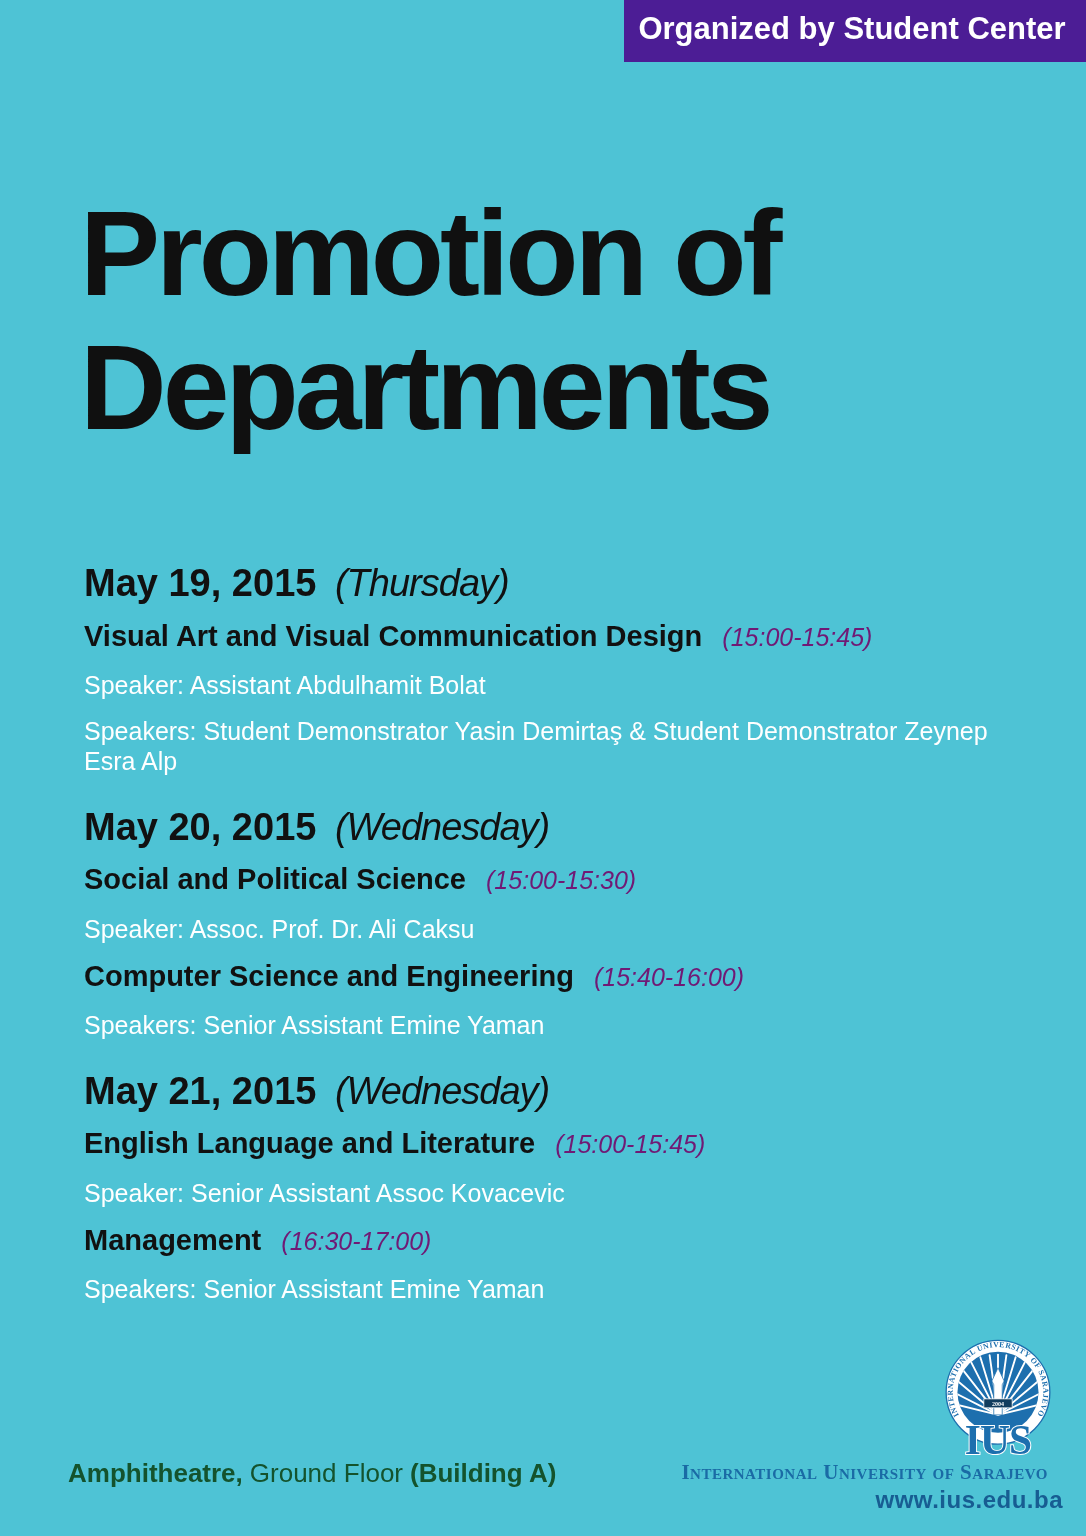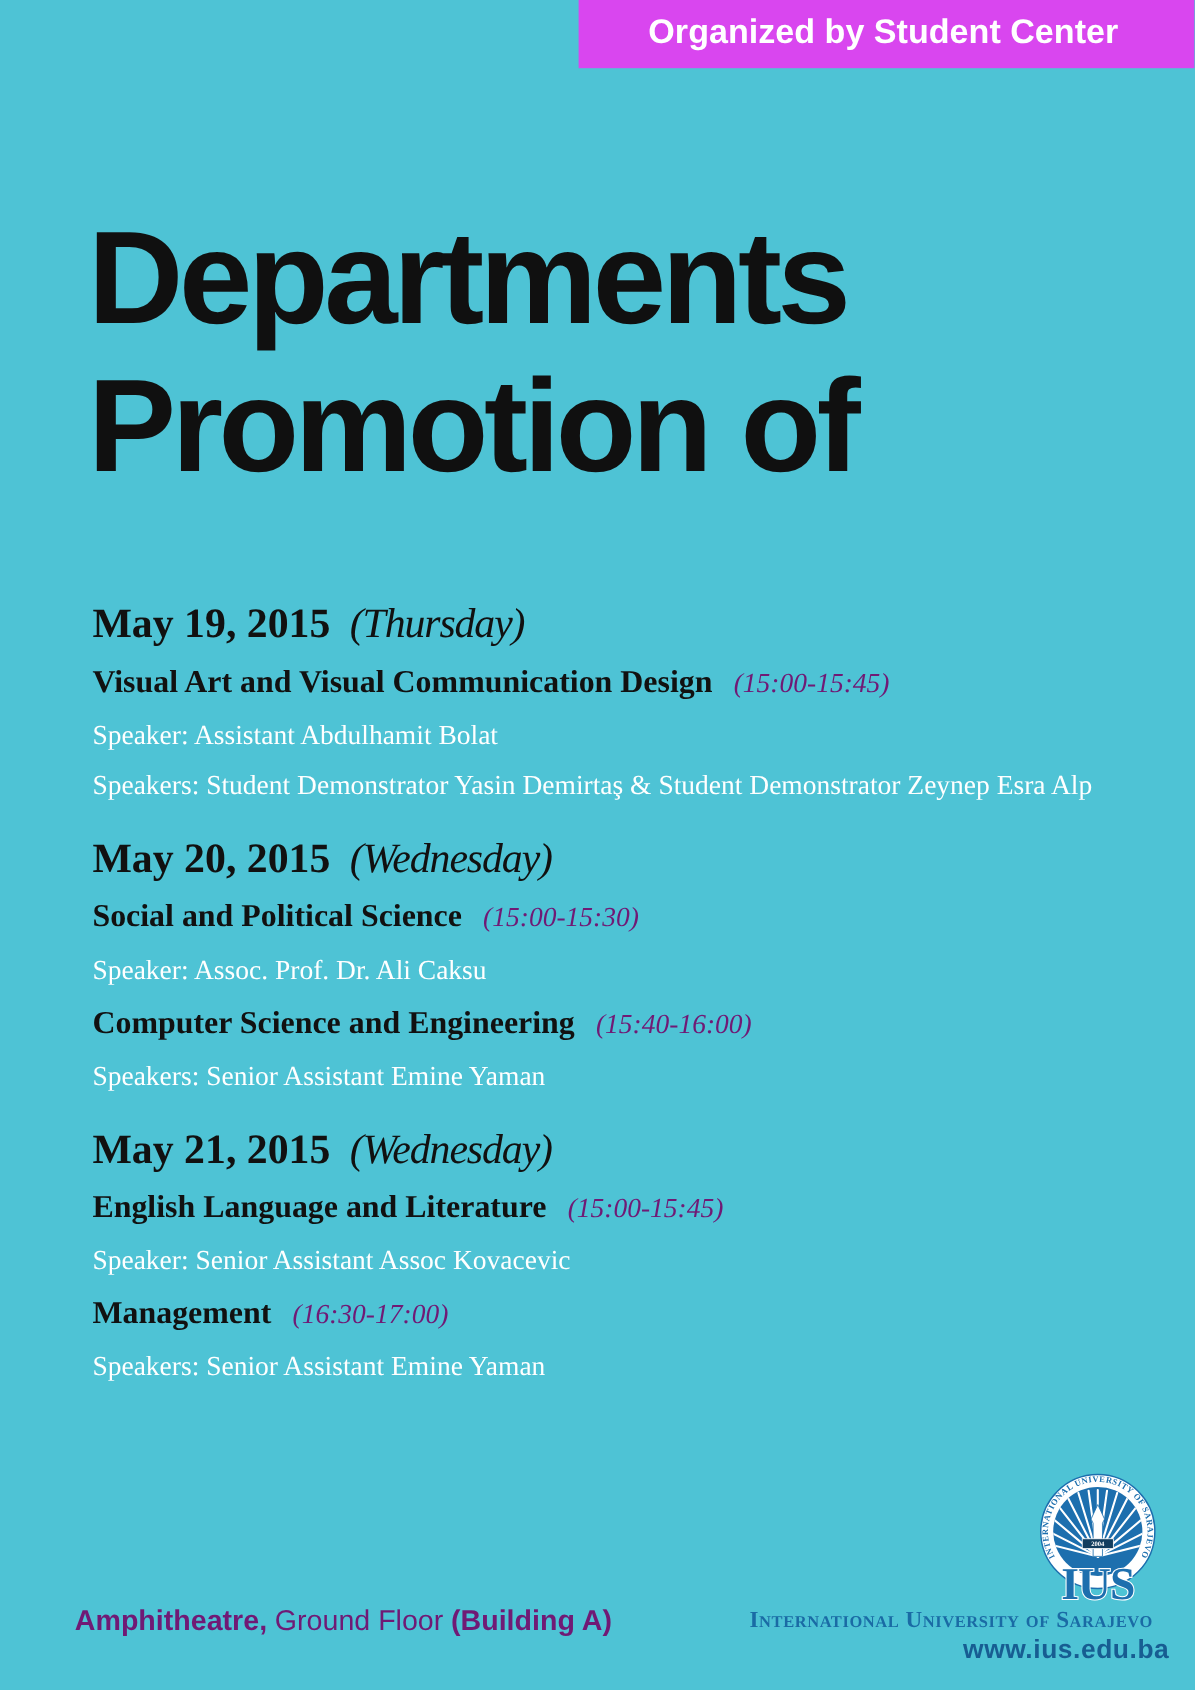--- a/index.html
+++ b/index.html
@@ -7,41 +7,41 @@
     width: 1086px; height: 1536px;
     position: relative;
     overflow: hidden;
     background: #4ec3d5;
     font-family: "Liberation Sans", sans-serif;
   }
 
   
   .banner {
     position: absolute; top: 0; right: 0;
-    width: 560px; height: 62px;
-    background: #d946ef;
+    width: 462px; height: 62px;
+    background: #4c1d95;
     display: flex; align-items: center; justify-content: center;
     box-sizing: border-box;
     padding: 0 30px 4px 24px;
   }
   .banner span {
     color: #ffffff; font-size: 31px; font-weight: 700;
     white-space: nowrap; letter-spacing: 0px;
   }
 
   
   .title {
     position: absolute; left: 80px; top: 186px;
     color: #101010; font-weight: 700;
     font-size: 120px; line-height: 1.12;
     letter-spacing: -4px;
   }
 
   
-  .schedule { position: absolute; left: 84px; top: 544px; right: 40px; font-family: Liberation Serif, serif; }
+  .schedule { position: absolute; left: 84px; top: 560px; right: 40px; }
   .day-section { margin: 0 0 28px 0; }
   .date-heading {
     margin: 0 0 10px 0;
     font-size: 38px; line-height: 1.25;
     font-weight: 700; color: #111111;
   }
   .date-heading .day {
     font-weight: 400; font-style: italic; margin-left: 8px;
     letter-spacing: -1px;
   }
@@ -55,21 +55,21 @@
   }
   .speaker {
     margin: 16px 0 14px 0;
     font-size: 25px; line-height: 1.2;
     color: #ffffff; font-weight: 400;
   }
 
   
   .venue {
     position: absolute; left: 68px; top: 1458px;
-    font-size: 26px; color: #701a75; font-weight: 400;
+    font-size: 26px; color: #14532d; font-weight: 400;
     white-space: nowrap;
   }
   .venue .vb { font-weight: 700; }
   .venue .vr { font-weight: 400; margin: 0 7px; }
 
   
   .logo-wrap { position: absolute; left: 932px; top: 1328px; width: 132px; height: 138px; }
   .uni-line {
     position: absolute; right: 38px; top: 1460px;
     font-family: "Liberation Serif", serif;
@@ -85,22 +85,22 @@
   }
 </style>
 </head>
 <body>
 
 <div class="banner">
   <span>Organized by Student Center</span>
 </div>
 
 <h1 class="title" style="margin:0;">
+  <div>Promotion of</div>
   <div>Departments</div>
-  <div>Promotion of</div>
 </h1>
 
 <div class="schedule">
 
   <section class="day-section">
     <h2 class="date-heading">
       <span class="date">May 19, 2015</span>
       <span class="day">(Thursday)</span>
     </h2>
     <div class="event">

